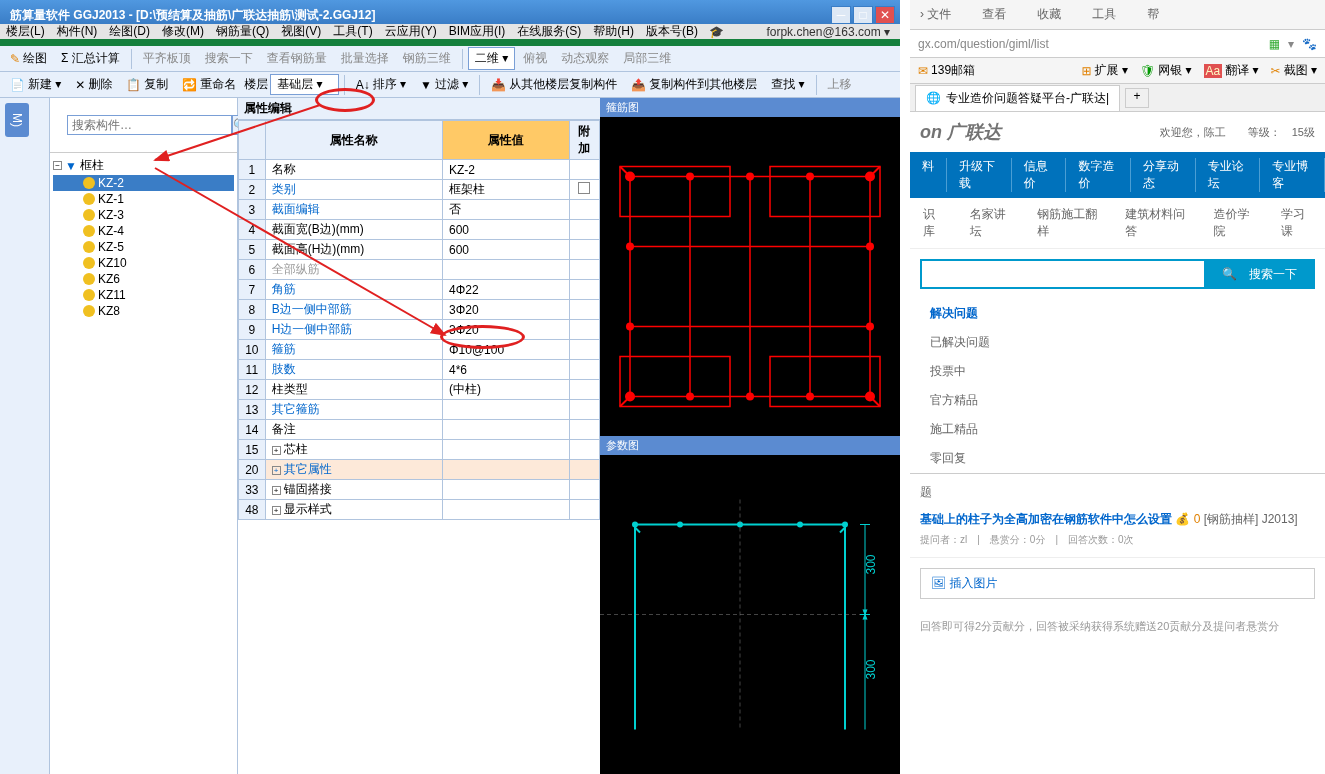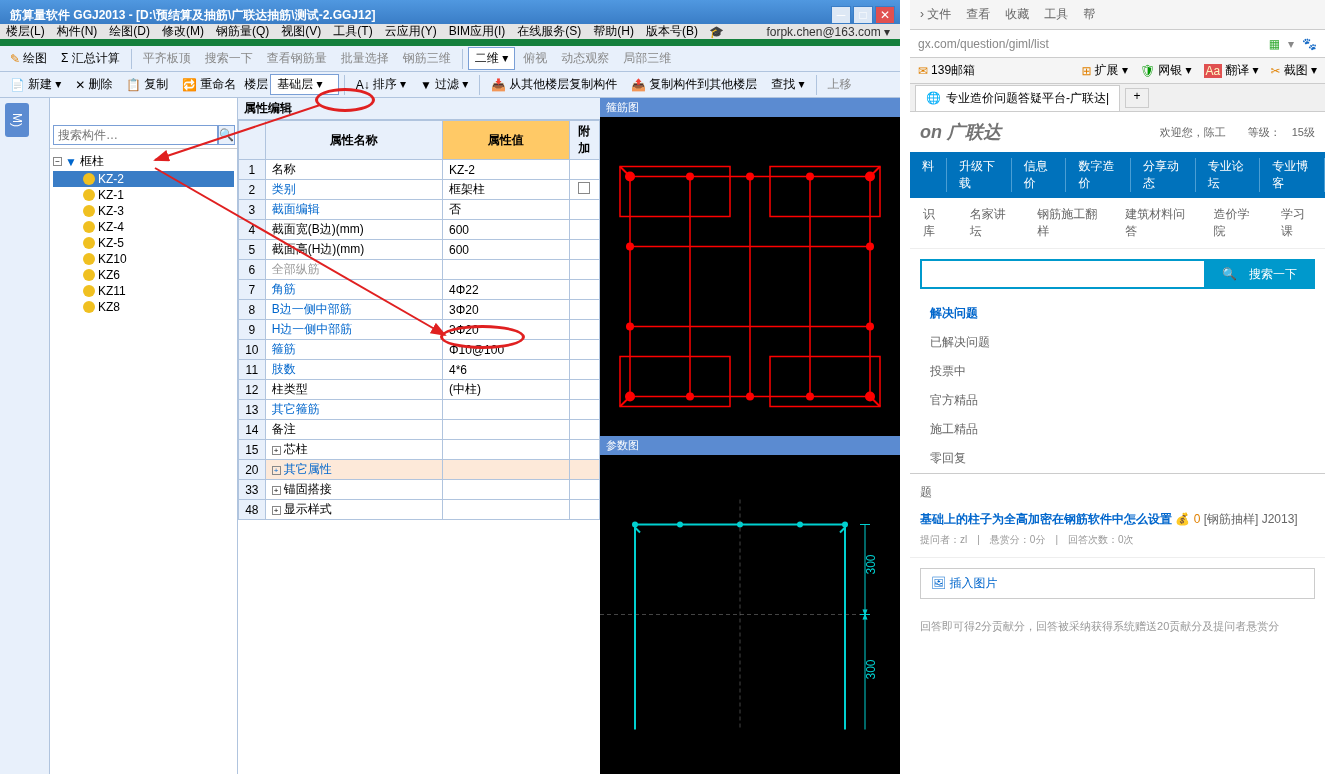--- a/index.html
+++ b/index.html
@@ -21,21 +21,21 @@
     
     .toolbar2 { background: #e8f0fb; height: 26px; display: flex; align-items: center; border-bottom: 1px solid #b0c4de; padding: 0 4px; gap: 2px; width: 900px; }
     .floor-dropdown { border: 1px solid #7a9fd6; padding: 1px 15px 1px 6px; background: #fff; cursor: pointer; position: relative; }
     
     .main-area { display: flex; height: calc(100% - 98px); width: 900px; }
     
     .left-sidebar { width: 50px; background: #e8f0fb; border-right: 1px solid #b0c4de; }
     .sidebar-tab { writing-mode: vertical-rl; background: #5b8bd1; color: #fff; padding: 10px 5px; margin: 5px; border-radius: 3px; cursor: pointer; }
     
     .tree-panel { width: 188px; border-right: 1px solid #b0c4de; background: #fff; display: flex; flex-direction: column; }
-    .search-box { display: flex; border-bottom: 1px solid #ccc; padding: 3px; margin-top: 24px; }
+    .search-box { display: flex; border-bottom: 1px solid #ccc; padding: 17px; }
     .search-input { flex: 1; border: 1px solid #7a9fd6; padding: 2px 4px; color: #999; }
     .search-btn { width: 24px; border: 1px solid #7a9fd6; background: #e8f0fb; cursor: pointer; }
     .tree { padding: 3px; }
     .tree-node { padding: 1px 0 1px 15px; cursor: pointer; display: flex; align-items: center; gap: 3px; }
     .tree-root { padding-left: 0; }
     .tree-item { padding-left: 30px; }
     .tree-selected { background: #3a7dc6; color: #fff; }
     .tree-icon { width: 12px; height: 12px; background: #f0c020; border-radius: 50%; display: inline-block; }
     .tree-expand { width: 9px; height: 9px; border: 1px solid #888; display: inline-flex; align-items: center; justify-content: center; font-size: 8px; line-height: 1; }
     
@@ -53,21 +53,21 @@
     .prop-group { background: #fde9d9; }
     .expand-btn { display: inline-block; width: 9px; height: 9px; border: 1px solid #888; text-align: center; line-height: 7px; font-size: 8px; margin-right: 3px; }
     
     .diagram-panel { width: 300px; display: flex; flex-direction: column; }
     .diagram-title { background: #5b8bd1; color: #fff; padding: 2px 6px; font-size: 11px; }
     .diagram-area { background: #000; flex: 1; position: relative; }
     
     .red-oval { position: absolute; border: 3px solid #e02020; border-radius: 50%; pointer-events: none; }
     
     .right-panel { position: absolute; left: 910px; top: 0; width: 415px; height: 774px; background: #fff; }
-    .browser-toolbar { background: #f5f5f5; height: 30px; display: flex; align-items: center; padding: 0 10px; gap: 15px; border-bottom: 1px solid #ccc; }
+    .browser-toolbar { background: #f5f5f5; height: 30px; display: flex; align-items: center; padding: 0 10px; gap: 31px; border-bottom: 1px solid #ccc; }
     .browser-menu { color: #666; cursor: pointer; }
     .addr-bar { background: #fff; height: 28px; display: flex; align-items: center; padding: 0 8px; border-bottom: 1px solid #ccc; color: #888; }
     .ext-bar { background: #f5f5f5; height: 26px; display: flex; align-items: center; padding: 0 8px; gap: 12px; border-bottom: 1px solid #ccc; }
     .ext-item { display: flex; align-items: center; gap: 3px; cursor: pointer; font-size: 11px; }
     .tab-bar { background: #f0f0f0; height: 28px; display: flex; align-items: center; padding: 0 5px; border-bottom: 1px solid #ccc; }
     .browser-tab { background: #fff; border: 1px solid #ccc; border-bottom: none; padding: 4px 10px; display: flex; align-items: center; gap: 5px; cursor: pointer; }
     .tab-add { width: 24px; height: 20px; border: 1px solid #ccc; margin-left: 5px; text-align: center; cursor: pointer; }
     
     .web-content { padding: 0; }
     .web-header { display: flex; justify-content: space-between; align-items: center; padding: 8px 10px; }

